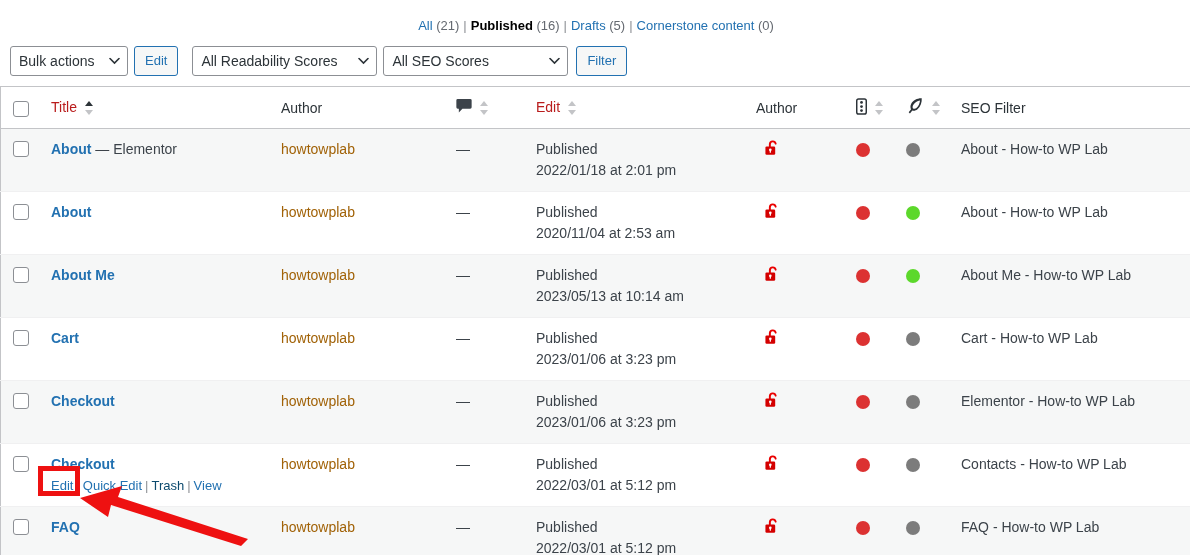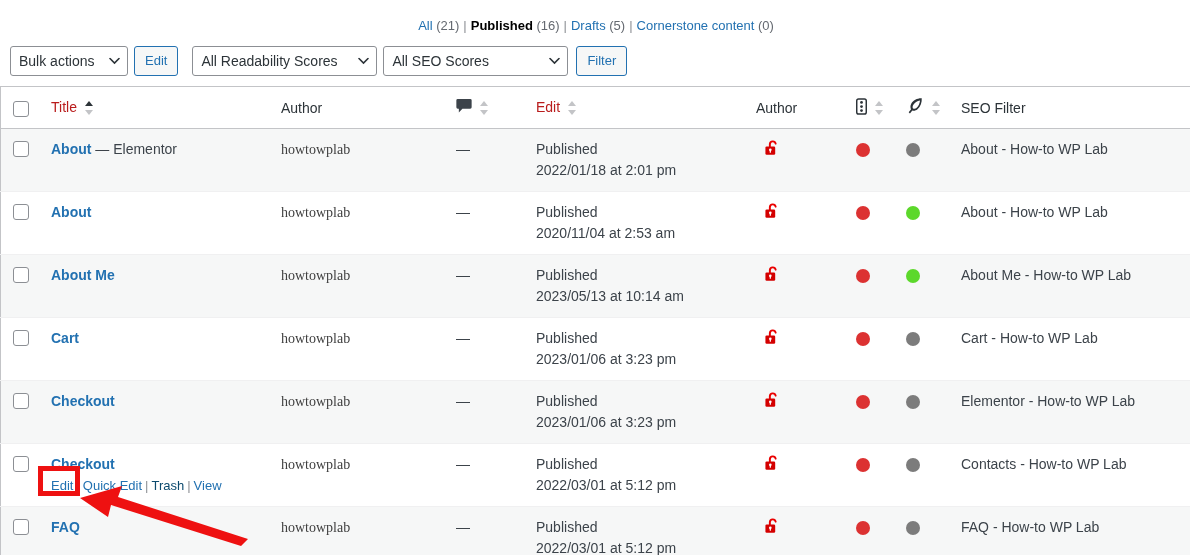--- a/index.html
+++ b/index.html
@@ -157,23 +157,22 @@
   .row-title {
     color: #2271b1;
     font-weight: 600;
     text-decoration: none;
   }
   .row-suffix {
     color: #3c434a;
     font-weight: 400;
   }
   .author-link {
-    color: #404040;
+    color: #a16207;
     text-decoration: none;
-    font-family: Liberation Serif, serif;
   }
   .dash { color: #3c434a; }
   .date-cell div { line-height: 21px; }
 
   
   .cb {
     width: 16px;
     height: 16px;
     border: 1px solid #8c8f94;
     border-radius: 3px;

